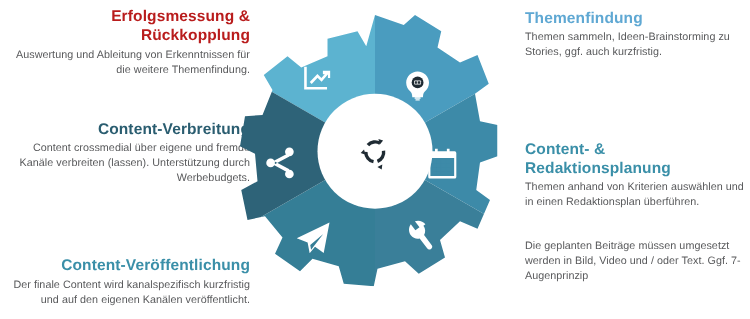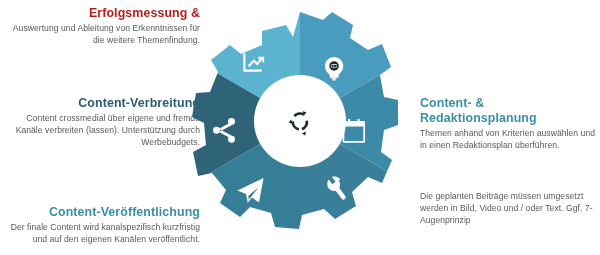--- a/index.html
+++ b/index.html
@@ -22,50 +22,55 @@
     font-size:8.6px;line-height:1.42;color:#58595b;margin:0;
     letter-spacing:.04px;
   }
   .left{text-align:right;}
   .right{text-align:left;}
 
   .b1{left:8px;  top:6px;   width:192px;}
   .b2{left:8px;  top:96px;  width:192px;}
   .b3{left:4px;  top:188px; width:196px;margin-top:17px;}
   .b4{left:420px;top:7px;   width:176px;}
-  .b5{left:420px;top:96px;  width:176px;}
+  .b5{left:420px;top:112px;  width:176px;}
   .b6{left:420px;top:190px; width:178px;}
 
   
   #gear{position:absolute;left:192px;top:8px;width:216px;height:240px;}
   #gear svg{display:block;width:100%;height:100%;}
   .ic{pointer-events:none;}
 </style>
 </head>
 <body>
 
 <div id="stage">
 
   <div class="block left b1">
     <div class="hd" style="color:#b91c1c;">
       <span>Erfolgsmessung  &amp;</span><br>
+      <span>Rückkopplung</span>
     </div>
     <p class="bd">Auswertung und Ableitung von Erkenntnissen für die weitere Themenfindung.</p>
   </div>
 
   <div class="block left b2">
     <div class="hd" style="color:#2a5d70;">Content-Verbreitung</div>
     <p class="bd">Content crossmedial über eigene und fremde Kanäle verbreiten (lassen). Unterstützung durch Werbebudgets.</p>
   </div>
 
   <div class="block left b3">
     <div class="hd" style="color:#3a8fa8;">Content-Veröffentlichung</div>
     <p class="bd">Der finale Content wird kanalspezifisch kurzfristig und auf den eigenen Kanälen veröffentlicht.</p>
   </div>
 
+  <div class="block right b4">
+    <div class="hd" style="color:#5fa8d3;">Themenfindung</div>
+    <p class="bd">Themen sammeln, Ideen-Brainstorming zu Stories, ggf. auch kurzfristig.</p>
+  </div>
 
   <div class="block right b5">
     <div class="hd" style="color:#3a8fa8;">
       <span>Content- &amp;</span><br>
       <span>Redaktionsplanung</span>
     </div>
     <p class="bd">Themen anhand von Kriterien auswählen und in einen Redaktionsplan überführen.</p>
   </div>
 
   <div class="block right b6">

